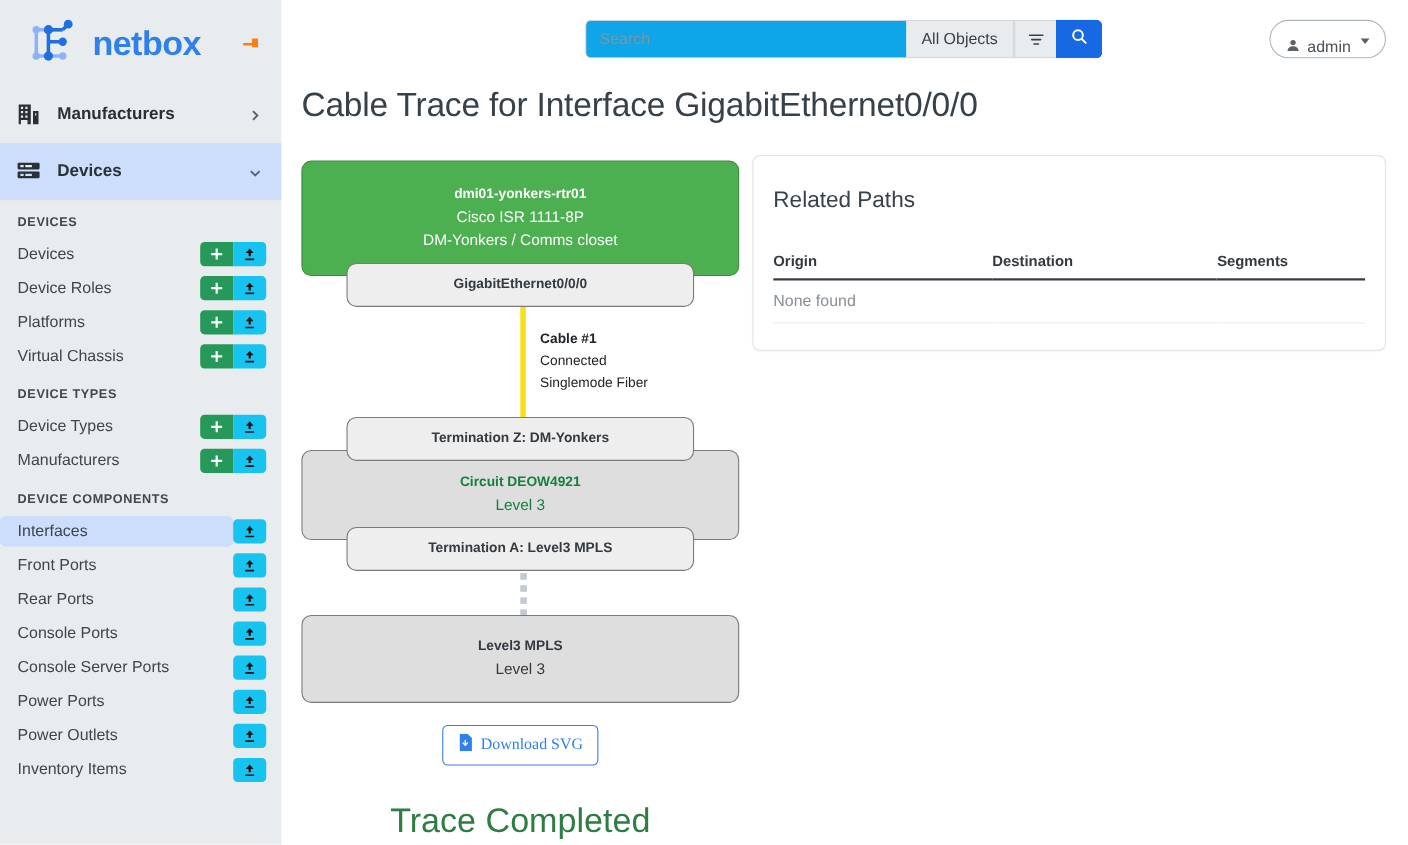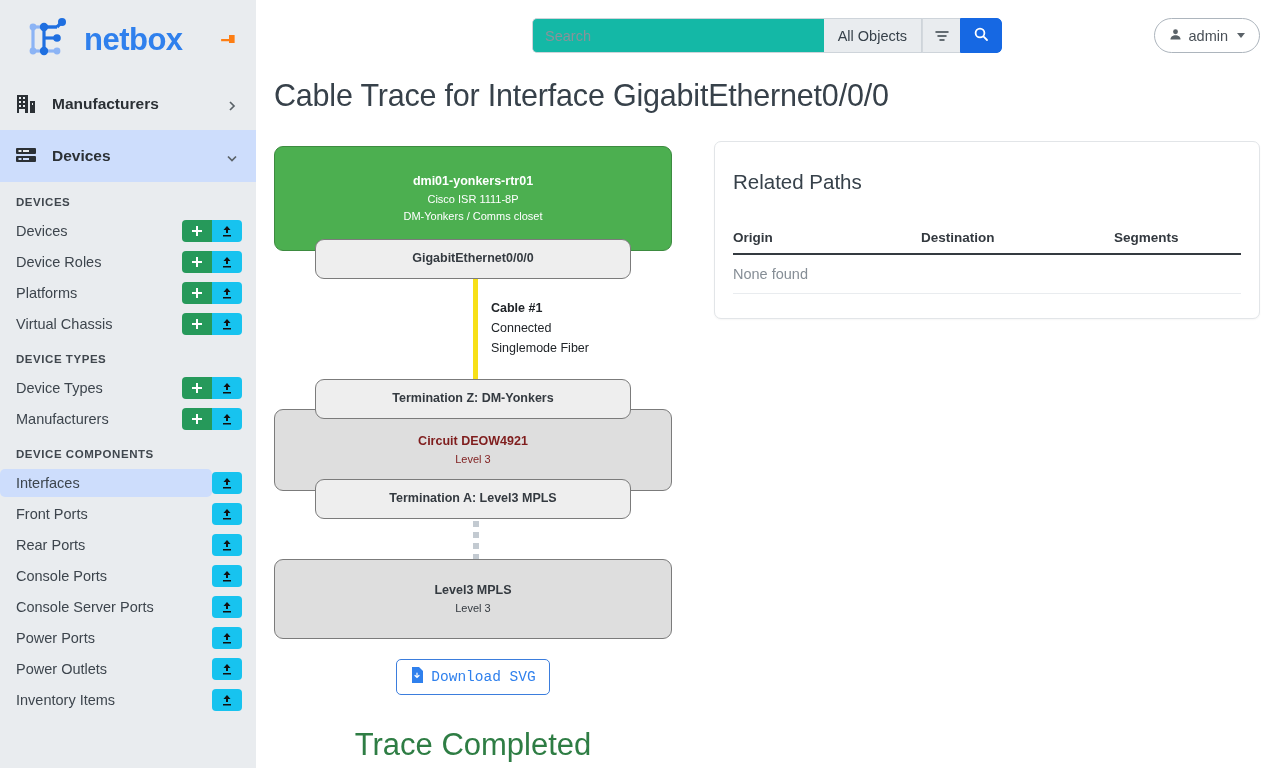--- a/index.html
+++ b/index.html
@@ -78,21 +78,21 @@
   }
   .searchwrap {
     position: absolute; left: 276px; top: 18px;
     display: flex; height: 35px; width: 470px;
     border-radius: 5px; overflow: hidden;
   }
   .search-input {
     flex: 1; border: 1px solid #ced4da; border-right: 0;
     border-radius: 5px 0 0 5px; padding: 0 12px;
     font-size: 14.5px; font-family: inherit; color: #37414a;
-    background: #14b8a6; outline: none;
+    background: #0ea5e9; outline: none;
   }
   .search-input::placeholder { color: #8a9299; }
   .scope-btn {
     display: flex; align-items: center; padding: 0 14px;
     background: #e9ecef; border: 1px solid #ced4da; border-left: 0;
     font-size: 14.5px; color: #37414a; cursor: pointer; white-space: nowrap;
   }
   .filter-btn {
     display: flex; align-items: center; justify-content: center;
     width: 38px; background: #e9ecef;
@@ -102,67 +102,67 @@
   .filter-btn svg { width: 16px; height: 16px; }
   .go-btn {
     width: 42px; display: flex; align-items: center; justify-content: center;
     background: #1668e3; border: 1px solid #1668e3;
     border-radius: 0 5px 5px 0; cursor: pointer; color: #fff;
   }
   .go-btn svg { width: 16px; height: 16px; }
 
   .userbtn {
     position: absolute; right: 20px; top: 18px;
-    display: flex; align-items: center; gap: 7px;
+    display: flex; gap: 7px;
     height: 35px; padding: 16px 14px;
     border: 1px solid #adb5bd; border-radius: 18px;
     background: #fff; font-size: 14.5px; color: #495057; cursor: pointer;
   }
   .userbtn svg.u { width: 13px; height: 13px; }
   .userbtn .caret {
     width: 0; height: 0; border-left: 4.5px solid transparent;
     border-right: 4.5px solid transparent; border-top: 5.5px solid #5a6268;
     margin-left: 2px;
   }
 
   .page-title {
     font-size: 30.5px; font-weight: 400; color: #37414a;
     padding: 8px 0 0 18px; letter-spacing: -0.2px;
   }
 
-  #content { display: flex; padding: 28px 20px 0 18px; gap: 42px; }
+  #content { display: flex; padding: 28px 20px 0 18px; gap: 12px; }
 
   
   #trace-col { width: 398px; flex: 0 0 398px; position: relative; }
   .trace-svg-wrap { position: relative; height: 500px; }
 
   .node {
     position: absolute; border: 1px solid #7b7b7b;
     border-radius: 9px; display: flex; flex-direction: column;
     align-items: center; justify-content: center; text-align: center;
   }
   .node .n-title { font-weight: 700; font-size: 12.5px; line-height: 1.55; }
-  .node .n-sub { font-size: 11px; line-height: 1.55; }
+  .node .n-sub { font-size: 14px; line-height: 1.55; }
 
   .node-device { background: #4CAF50; border-color: #3d8b40; color: #ffffff; z-index: 1; }
   .node-term { background: #eeeeee; color: #343a40; z-index: 3; }
-  .node-circuit { background: #dedede; color: #7f1d1d; z-index: 2; }
+  .node-circuit { background: #dedede; color: #15803d; z-index: 2; }
   .node-provider { background: #dedede; color: #343a40; z-index: 2; }
 
   .cable-line { position: absolute; background: #f7e017; z-index: 0; }
   .cable-label { position: absolute; font-size: 12.5px; line-height: 20px; color: #212529; }
   .cable-label b { font-weight: 700; }
   .dash-seg { position: absolute; background: #c3cad1; z-index: 0; }
 
   .dl-btn {
     display: inline-flex; align-items: center; gap: 7px;
     border: 1px solid #3b7ddd; border-radius: 5px;
     background: #fff; color: #2f80ed;
     font-size: 14.5px; padding: 7px 13px; cursor: pointer;
-    font-family: Liberation Mono, monospace;
+    font-family: Liberation Serif, serif;
   }
   .dl-btn svg { width: 14px; height: 16px; }
   .dl-row { display: flex; justify-content: center; margin-top: 18px; }
 
   .trace-status {
     text-align: center; color: #2e7d44;
     font-size: 31px; font-weight: 400; margin-top: 32px;
   }
 
   

